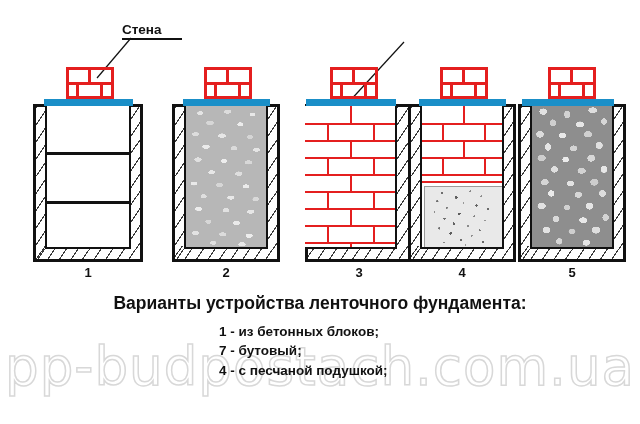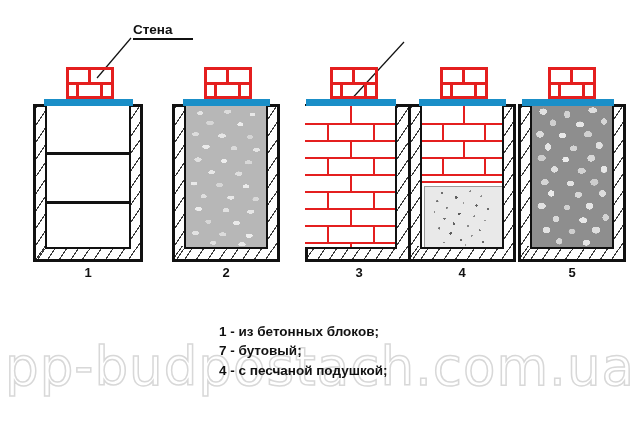--- a/index.html
+++ b/index.html
@@ -185,21 +185,21 @@
 
 <div id="stage">
 
   <div class="watermark">pp-budpostach.com.ua</div>
 
   <svg class="leaders" viewBox="0 0 640 424">
     <line x1="131" y1="38" x2="97" y2="78" stroke="#111" stroke-width="1.2"></line>
     <line x1="404" y1="42" x2="347" y2="104" stroke="#111" stroke-width="1.2"></line>
   </svg>
 
-  <div class="callout" style="left:133px;top:22px;">
+  <div class="callout" style="left:122px;top:22px;">
     <div class="txt">Стена</div>
     <div class="rule" style="width:60px;"></div>
   </div>
 
 
   <div class="col" style="left:33px;top:104px;width:110px;height:158px;">
     <div class="trench"></div>
     <div class="hatch" style="left:3px;top:3px;width:13px;height:152px;"></div>
     <div class="hatch" style="right:3px;top:3px;width:13px;height:152px;"></div>
     <div class="hatch" style="left:3px;bottom:3px;width:104px;height:13px;"></div>
@@ -336,20 +336,21 @@
     <div class="wline-h" style="left:0;top:15px;width:48px;"></div>
     <div class="wline-h" style="left:0;top:29px;width:48px;"></div>
     <div class="wline-v" style="left:0;top:0;height:32px;"></div>
     <div class="wline-v" style="left:45.4px;top:0;height:32px;"></div>
     <div class="wline-v" style="left:22px;top:0;height:15px;"></div>
     <div class="wline-v" style="left:10px;top:15px;height:17px;"></div>
     <div class="wline-v" style="left:34px;top:15px;height:17px;"></div>
   </div>
   <div class="colnum" style="left:518px;top:265px;width:108px;">5</div>
 
+  <div class="maintitle">Варианты устройства ленточного фундамента:</div>
 
   <div class="legend">
     <ul>
       <li>1 - из бетонных блоков;</li>
       <li>7 - бутовый;</li>
       <li>4 - с песчаной подушкой;</li>
     </ul>
   </div>
 
 </div>

